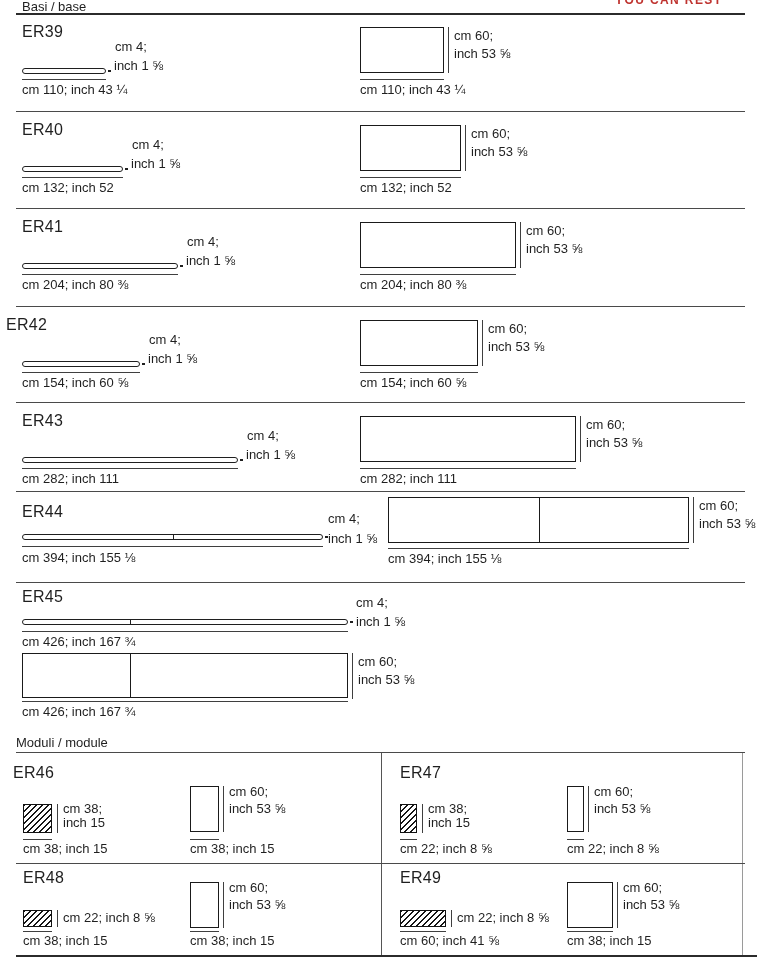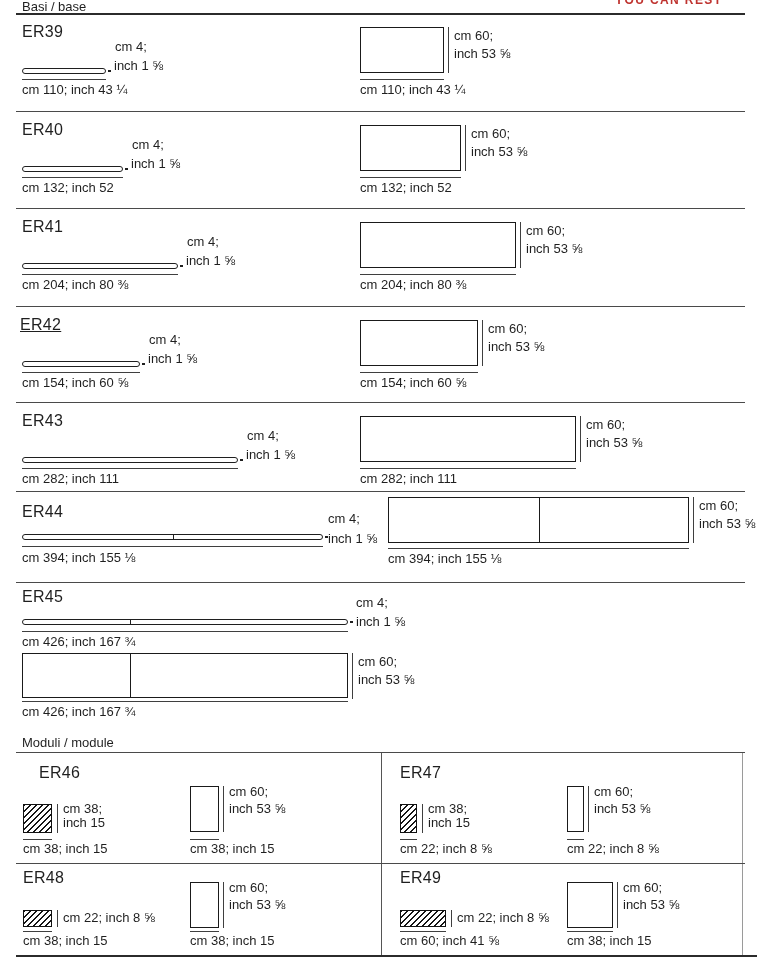--- a/index.html
+++ b/index.html
@@ -76,21 +76,21 @@
     <div class="sidebar-shape" style="left: 22px; top: 263px; width: 156px; height: 6px;"></div>
     <div class="bartick" style="left: 180px; top: 265px; width: 3px; height: 2px;"></div>
     <div class="dimline" style="left: 22px; top: 274px; width: 156px;"></div>
     <div class="lbl" style="left: 22px; top: 278px;">cm 204; inch 80 ⅜</div>
     <div class="topview" style="left: 360px; top: 222px; width: 156px; height: 46px;"></div>
     <div class="dimv" style="left: 520px; top: 222px; height: 46px;"></div>
     <div class="lbl" style="left: 526px; top: 224px;">cm 60;</div>
     <div class="lbl" style="left: 526px; top: 242px;">inch 53 ⅝</div>
     <div class="dimline" style="left: 360px; top: 274px; width: 156px;"></div>
     <div class="lbl" style="left: 360px; top: 278px;">cm 204; inch 80 ⅜</div>
-    <div class="code" style="left: 20px; top: 316px; text-decoration: underline;">ER42</div>
+    <div class="code" style="left: 6px; top: 316px;">ER42</div>
     <div class="lbl" style="left: 149px; top: 333px;">cm 4;</div>
     <div class="lbl" style="left: 148px; top: 352px;">inch 1 ⅝</div>
     <div class="sidebar-shape" style="left: 22px; top: 361px; width: 118px; height: 6px;"></div>
     <div class="bartick" style="left: 142px; top: 363px; width: 3px; height: 2px;"></div>
     <div class="dimline" style="left: 22px; top: 372px; width: 118px;"></div>
     <div class="lbl" style="left: 22px; top: 376px;">cm 154; inch 60 ⅝</div>
     <div class="topview" style="left: 360px; top: 320px; width: 118px; height: 46px;"></div>
     <div class="dimv" style="left: 482px; top: 320px; height: 46px;"></div>
     <div class="lbl" style="left: 488px; top: 322px;">cm 60;</div>
     <div class="lbl" style="left: 488px; top: 340px;">inch 53 ⅝</div>
@@ -132,27 +132,27 @@
     <div class="bartick" style="left: 130px; top: 620px; width: 1px; height: 4px;"></div>
     <div class="dimline" style="left: 22px; top: 631px; width: 326px;"></div>
     <div class="lbl" style="left: 22px; top: 635px;">cm 426; inch 167 ¾</div>
     <div class="topview" style="left: 22px; top: 653px; width: 326px; height: 45px;"></div>
     <div class="divider" style="left: 130px; top: 654px; height: 43px;"></div>
     <div class="dimv" style="left: 352px; top: 653px; height: 46px;"></div>
     <div class="lbl" style="left: 358px; top: 655px;">cm 60;</div>
     <div class="lbl" style="left: 358px; top: 673px;">inch 53 ⅝</div>
     <div class="dimline" style="left: 22px; top: 701px; width: 326px;"></div>
     <div class="lbl" style="left: 22px; top: 705px;">cm 426; inch 167 ¾</div>
-    <div class="hdr" style="left: 22px; top: 735px;">Moduli / module</div>
+    <div class="hdr" style="left: 16px; top: 735px;">Moduli / module</div>
     <div class="rule" style="left: 16px; top: 752px; width: 729px;"></div>
     <div class="vrule" style="left: 381px; top: 753px; height: 202px;"></div>
     <div class="vrule-light" style="left: 742px; top: 753px; height: 202px;"></div>
     <div class="rule" style="left: 16px; top: 863px; width: 729px;"></div>
     <div class="rule2" style="left: 16px; top: 955px; width: 741px;"></div>
-    <div class="code" style="left: 39px; top: 764px;">ER46</div>
+    <div class="code" style="left: 13px; top: 764px;">ER46</div>
     <div class="hatch" style="left: 23px; top: 804px; width: 29px; height: 29px;"></div>
     <div class="dimv" style="left: 57px; top: 804px; height: 29px;"></div>
     <div class="lbl" style="left: 63px; top: 802px;">cm 38;</div>
     <div class="lbl" style="left: 63px; top: 816px;">inch 15</div>
     <div class="dimline" style="left: 23px; top: 839px; width: 29px;"></div>
     <div class="lbl" style="left: 23px; top: 842px;">cm 38; inch 15</div>
     <div class="topview" style="left: 190px; top: 786px; width: 29px; height: 46px;"></div>
     <div class="dimv" style="left: 223px; top: 786px; height: 46px;"></div>
     <div class="lbl" style="left: 229px; top: 785px;">cm 60;</div>
     <div class="lbl" style="left: 229px; top: 802px;">inch 53 ⅝</div>

